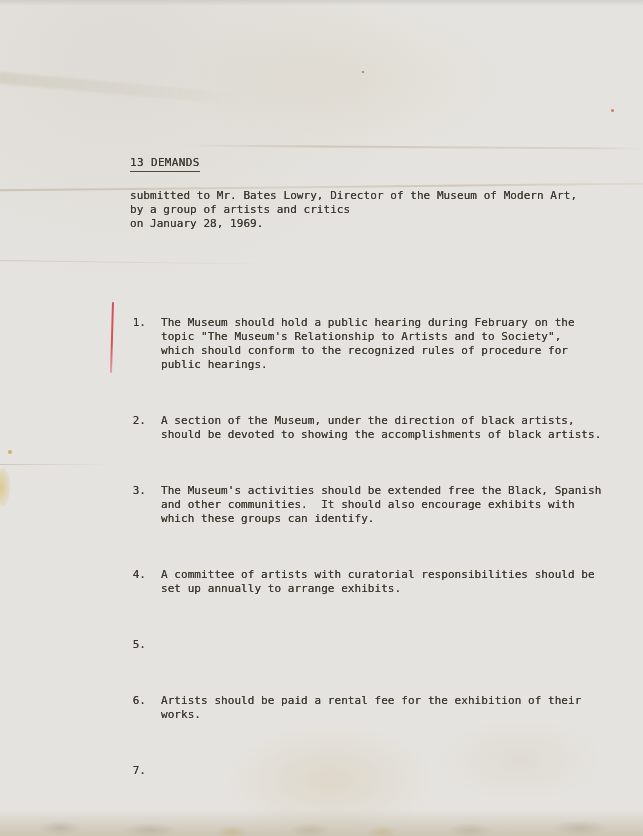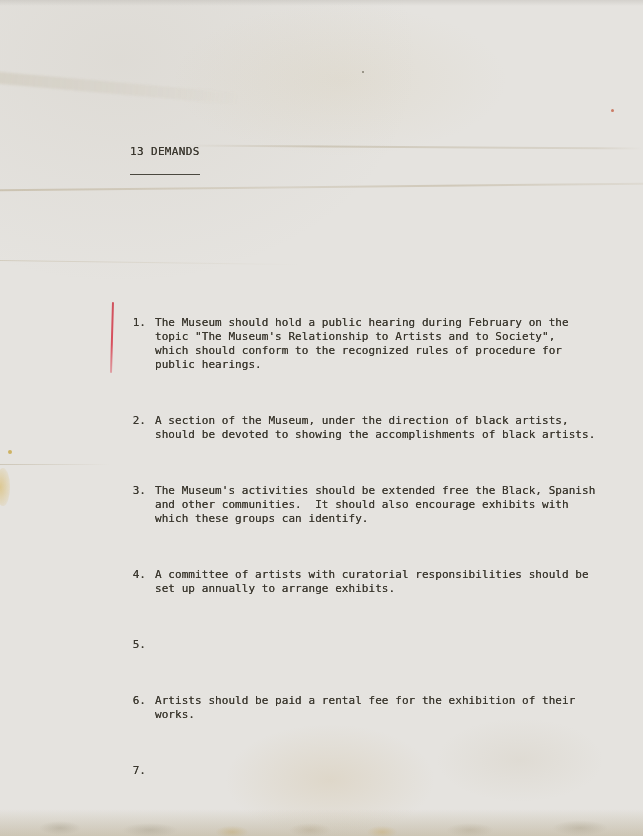--- a/index.html
+++ b/index.html
@@ -78,29 +78,29 @@
     background:linear-gradient(180deg, rgba(207,75,87,0.95) 0%, var(--red) 60%, rgba(216,80,94,0.45) 100%);
     border-radius:2px;transform:rotate(1.6deg);
   }
   
   .typed{
     font-size:11px;line-height:14px;letter-spacing:0.05px;
     text-shadow:0 0 0.6px rgba(56,52,42,0.85);
     white-space:pre-wrap;
   }
   .title{
-    position:absolute;left:130px;top:145px;margin:0;
+    position:absolute;left:130px;top:156px;margin:0;
     font-size:11px;font-weight:normal;letter-spacing:0.35px;
-    padding-bottom:15px;border-bottom:1.3px solid rgba(58,55,46,0.9);
+    padding-bottom:1px;border-bottom:1.3px solid rgba(58,55,46,0.9);
   }
   .intro{position:absolute;left:130px;top:189px;margin:0;}
   .demands{position:absolute;left:118px;top:260px;margin:0;}
   .demand{display:flex;}
   .demand-num{flex:none;width:28px;text-align:right;}
-  .demand-text{margin-left:9px;}
+  .demand-text{margin-left:15px;}
 </style>
 </head>
 <body>
 
 <div class="paper">
 
   <div class="crease crease-a"></div>
   <div class="crease crease-b"></div>
   <div class="crease crease-c"></div>
   <div class="crease crease-d"></div>
@@ -108,20 +108,23 @@
   <div class="stain-left-edge"></div>
   <div class="speck speck-yellow"></div>
   <div class="speck speck-red"></div>
   <div class="speck speck-dark"></div>
   <div class="grime"></div>
 
   <div class="red-mark"></div>
 
   <h1 class="title typed">13 DEMANDS</h1>
 
+  <p class="intro typed">submitted to Mr. Bates Lowry, Director of the Museum of Modern Art,
+by a group of artists and critics
+on January 28, 1969.</p>
 
   <div class="demands typed">
     
   
       <div class="demand">
         <span class="demand-num">1.</span>
         <span class="demand-text">The Museum should hold a public hearing during February on the
 topic "The Museum's Relationship to Artists and to Society",
 which should conform to the recognized rules of procedure for
 public hearings.</span>

